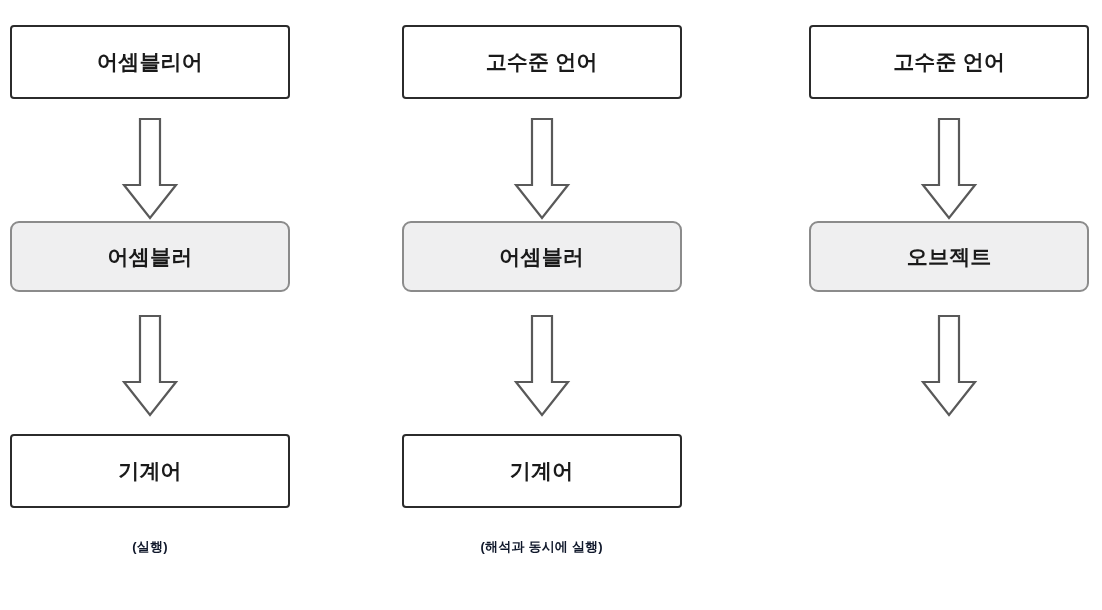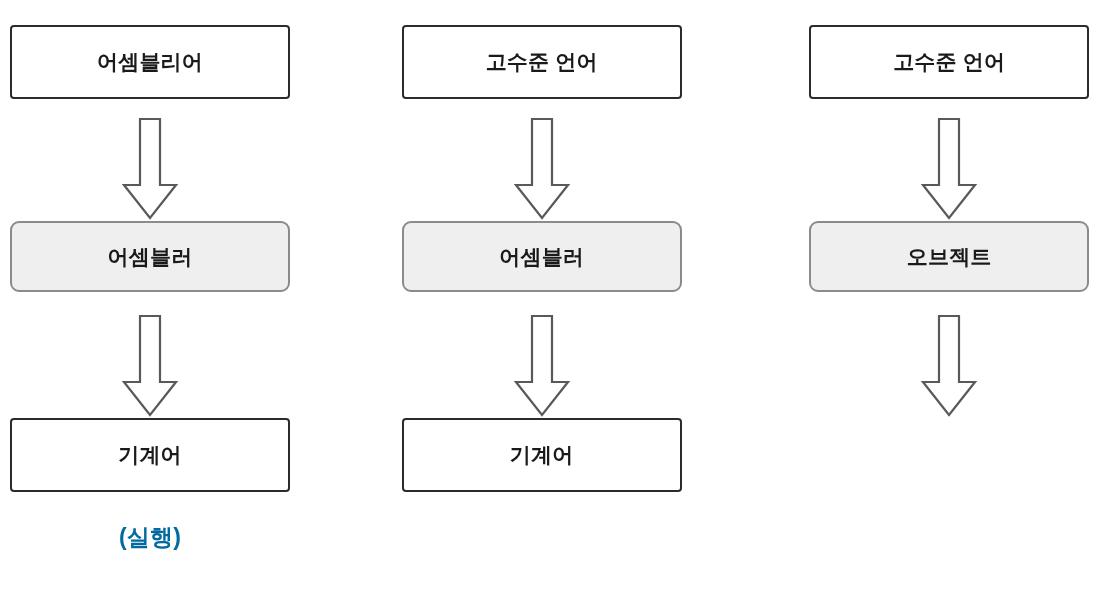--- a/index.html
+++ b/index.html
@@ -70,44 +70,44 @@
     height: 71px;
     background: #efeff0;
     border: 2px solid #8b8b8b;
     border-radius: 9px;
     font-size: 21px;
     font-weight: 700;
     color: #1a1a1a;
   }
 
   .node-top    { margin-top: 25px; }
-  .node-bottom { margin-top: 0; font-family: Liberation Serif, serif; }
+  .node-bottom { margin-top: 16px; font-family: Liberation Serif, serif; }
 
   
   .arrow {
     display: block;
     width: 58px;
     height: 104px;
   }
   .arrow-gap-1 { margin-top: 18px; }
   .arrow-gap-2 { margin-top: 22px; }
   .arrow svg { display: block; }
   .arrow-shape {
     fill: #ffffff;
     stroke: #595959;
     stroke-width: 2.2;
     stroke-linejoin: miter;
   }
 
   
   .caption {
     margin-top: 30px;
-    font-size: 23px;
+    font-size: 13px;
     font-weight: 700;
-    color: #0369a1;
+    color: #0f172a;
     text-align: center;
     letter-spacing: 0.2px;
     white-space: nowrap;
   }
 </style>
 </head>
 <body>
 
 <div class="canvas">
   <div class="columns">
@@ -148,20 +148,21 @@
       <div class="node node-process">어셈블러</div>
 
       <div class="arrow arrow-gap-2">
         <svg viewBox="0 0 58 104" width="58" height="104" aria-hidden="true">
           <polygon class="arrow-shape" points="19,2 39,2 39,68 55,68 29,101 3,68 19,68"></polygon>
         </svg>
       </div>
 
       <div class="node node-plain node-bottom">기계어</div>
 
+      <div class="caption">(해석과 동시에 실행)</div>
     </div>
 
     <div class="column col-2">
 
       <div class="node node-plain node-top">고수준 언어</div>
 
       <div class="arrow arrow-gap-1">
         <svg viewBox="0 0 58 104" width="58" height="104" aria-hidden="true">
           <polygon class="arrow-shape" points="19,2 39,2 39,68 55,68 29,101 3,68 19,68"></polygon>
         </svg>

